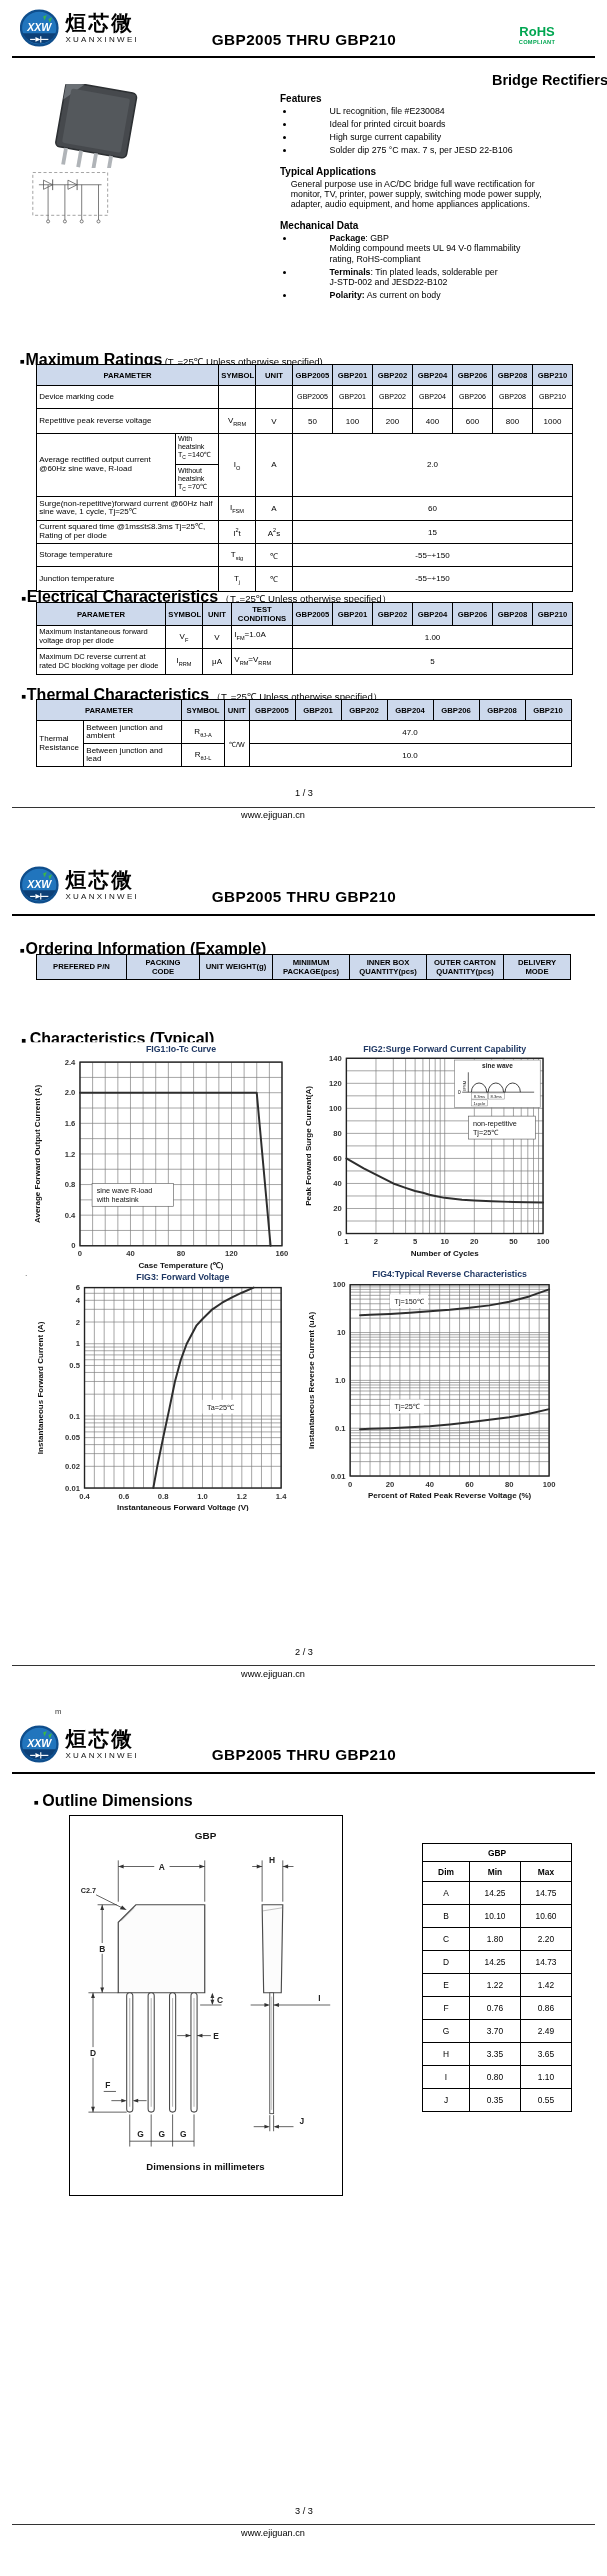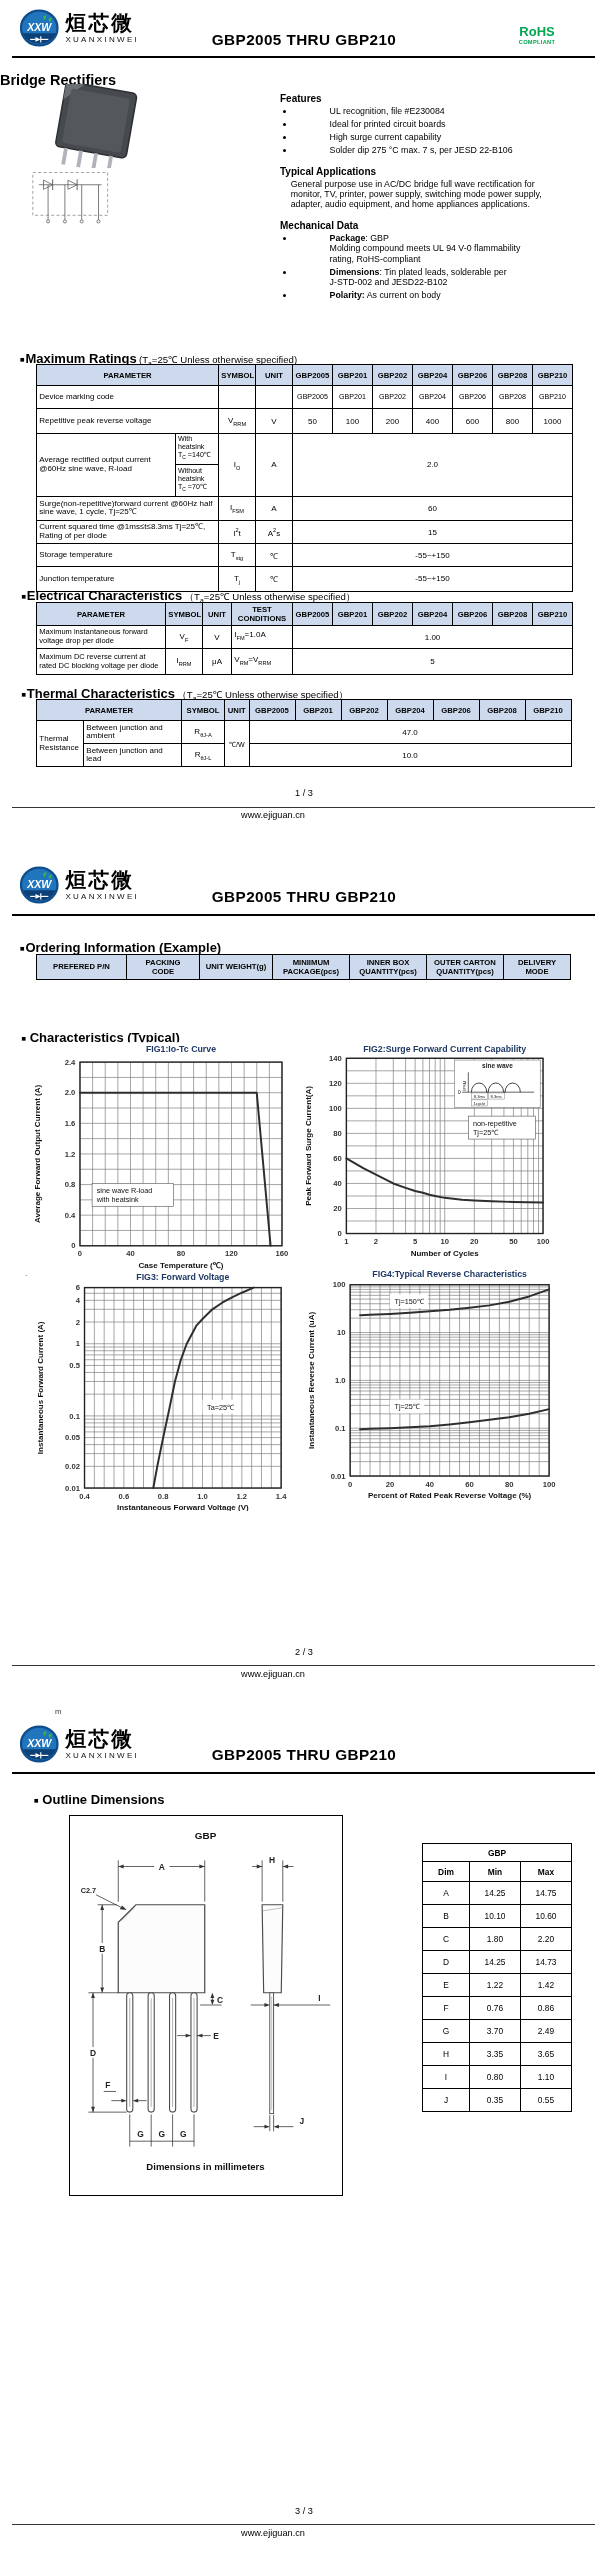--- a/index.html
+++ b/index.html
@@ -11,32 +11,32 @@
   .logo-cn{font-size:20.7px;font-weight:bold;letter-spacing:2.3px;line-height:1.05;}
   .logo-en{font-size:8px;letter-spacing:2.3px;color:#111;margin-top:0.8px;}
   .doc-title{position:absolute;left:0;width:608px;text-align:center;font-size:15.3px;font-weight:bold;letter-spacing:0.4px;}
   .rohs{position:absolute;text-align:center;color:#00a651;font-weight:bold;line-height:1.1;}
   .rohs-main{font-size:13px;}
   .rohs-sub{font-size:5.7px;letter-spacing:0.3px;}
   .rule{position:absolute;left:12.2px;width:583px;height:1.5px;background:#000;}
   .frule{position:absolute;left:12.2px;width:583px;height:0.8px;background:#333;}
   .fpage{position:absolute;left:0;width:608px;text-align:center;font-size:9.2px;}
   .fsite{position:absolute;left:0;width:546px;text-align:center;font-size:9.2px;}
-  .bridge-head{position:absolute;left:0;width:608px;text-align:left;font-size:14.5px;font-weight:bold;}
+  .bridge-head{position:absolute;left:0;width:608px;text-align:right;font-size:14.5px;font-weight:bold;}
   
   .rcol{position:absolute;left:280px;top:93px;width:321px;font-size:8.8px;}
   .rc-h{font-weight:bold;font-size:10px;}
   .rc-gap{margin-top:10px;}
   .rc-ul{margin:2.3px 0 0 4.6px;padding-left:10px;}
   .rc-ul li{margin-bottom:2.7px;line-height:10.3px;padding-left:35px;}
   .rc-p{margin:2.3px 0 0 10.7px;width:257px;line-height:10.3px;}
   
   .sec-h{position:absolute;font-size:10.3px;}
   .sec-h .sq{font-size:7.7px;vertical-align:0.8px;margin-right:0.8px;}
-  .sec-h b{font-size:13px;}
+  .sec-h b{font-size:16px;}
   .sec-h .hs{font-weight:normal;font-size:9.6px;margin-left:2.3px;}
   sub{font-size:70%;}  sup{font-size:70%;}
   
   table.dtable{position:absolute;border-collapse:collapse;table-layout:fixed;background:#fff;}
   .dtable td,.dtable th{border:0.8px solid #000;padding:0.8px 2.3px;overflow:hidden;}
   .dtable th{background:#cdd9ec;font-weight:bold;font-size:7.7px;white-space:pre-line;text-align:center;}
   .dtable{border:1.5px solid #000;}
   .dtable td{font-size:8px;}
   .pl{text-align:left;font-size:8px;line-height:8.8px;}
   .c{text-align:center;}
@@ -125,21 +125,21 @@
       <li>UL recognition, file #E230084</li>
       <li>Ideal for printed circuit boards</li>
       <li>High surge current capability</li>
       <li>Solder dip 275 °C max. 7 s, per JESD 22-B106</li>
     </ul>
     <div class="rc-h rc-gap">Typical Applications</div>
     <div class="rc-p">General purpose use in AC/DC bridge full wave rectification for monitor, TV, printer, power supply, switching mode power supply, adapter, audio equipment, and home appliances applications.</div>
     <div class="rc-h rc-gap">Mechanical Data</div>
     <ul class="rc-ul">
       <li><b>Package</b><span>: GBP</span><br><span>Molding compound meets UL 94 V-0 flammability</span><br><span>rating, RoHS-compliant</span></li>
-      <li><b>Dimensions</b><span>: Tin plated leads, solderable  per</span><br><span>J-STD-002 and JESD22-B102</span></li>
+      <li><b>Terminals</b><span>: Tin plated leads, solderable  per</span><br><span>J-STD-002 and JESD22-B102</span></li>
       <li><b>Polarity:</b><span> As current on body</span></li>
     </ul>
   </div>
 
   <div class="sec-h" style="left:20px;top:351px;"><span class="sq">■</span><b>Maximum Ratings</b><span class="hs"><span>(T</span><sub>a</sub><span>=25℃ Unless otherwise specified)</span></span></div>
   <table class="dtable" style="left:36px;top:364px;width:534px;">
     <colgroup>
         <col style="width:182px">
         <col style="width:37px">
         <col style="width:37px">

